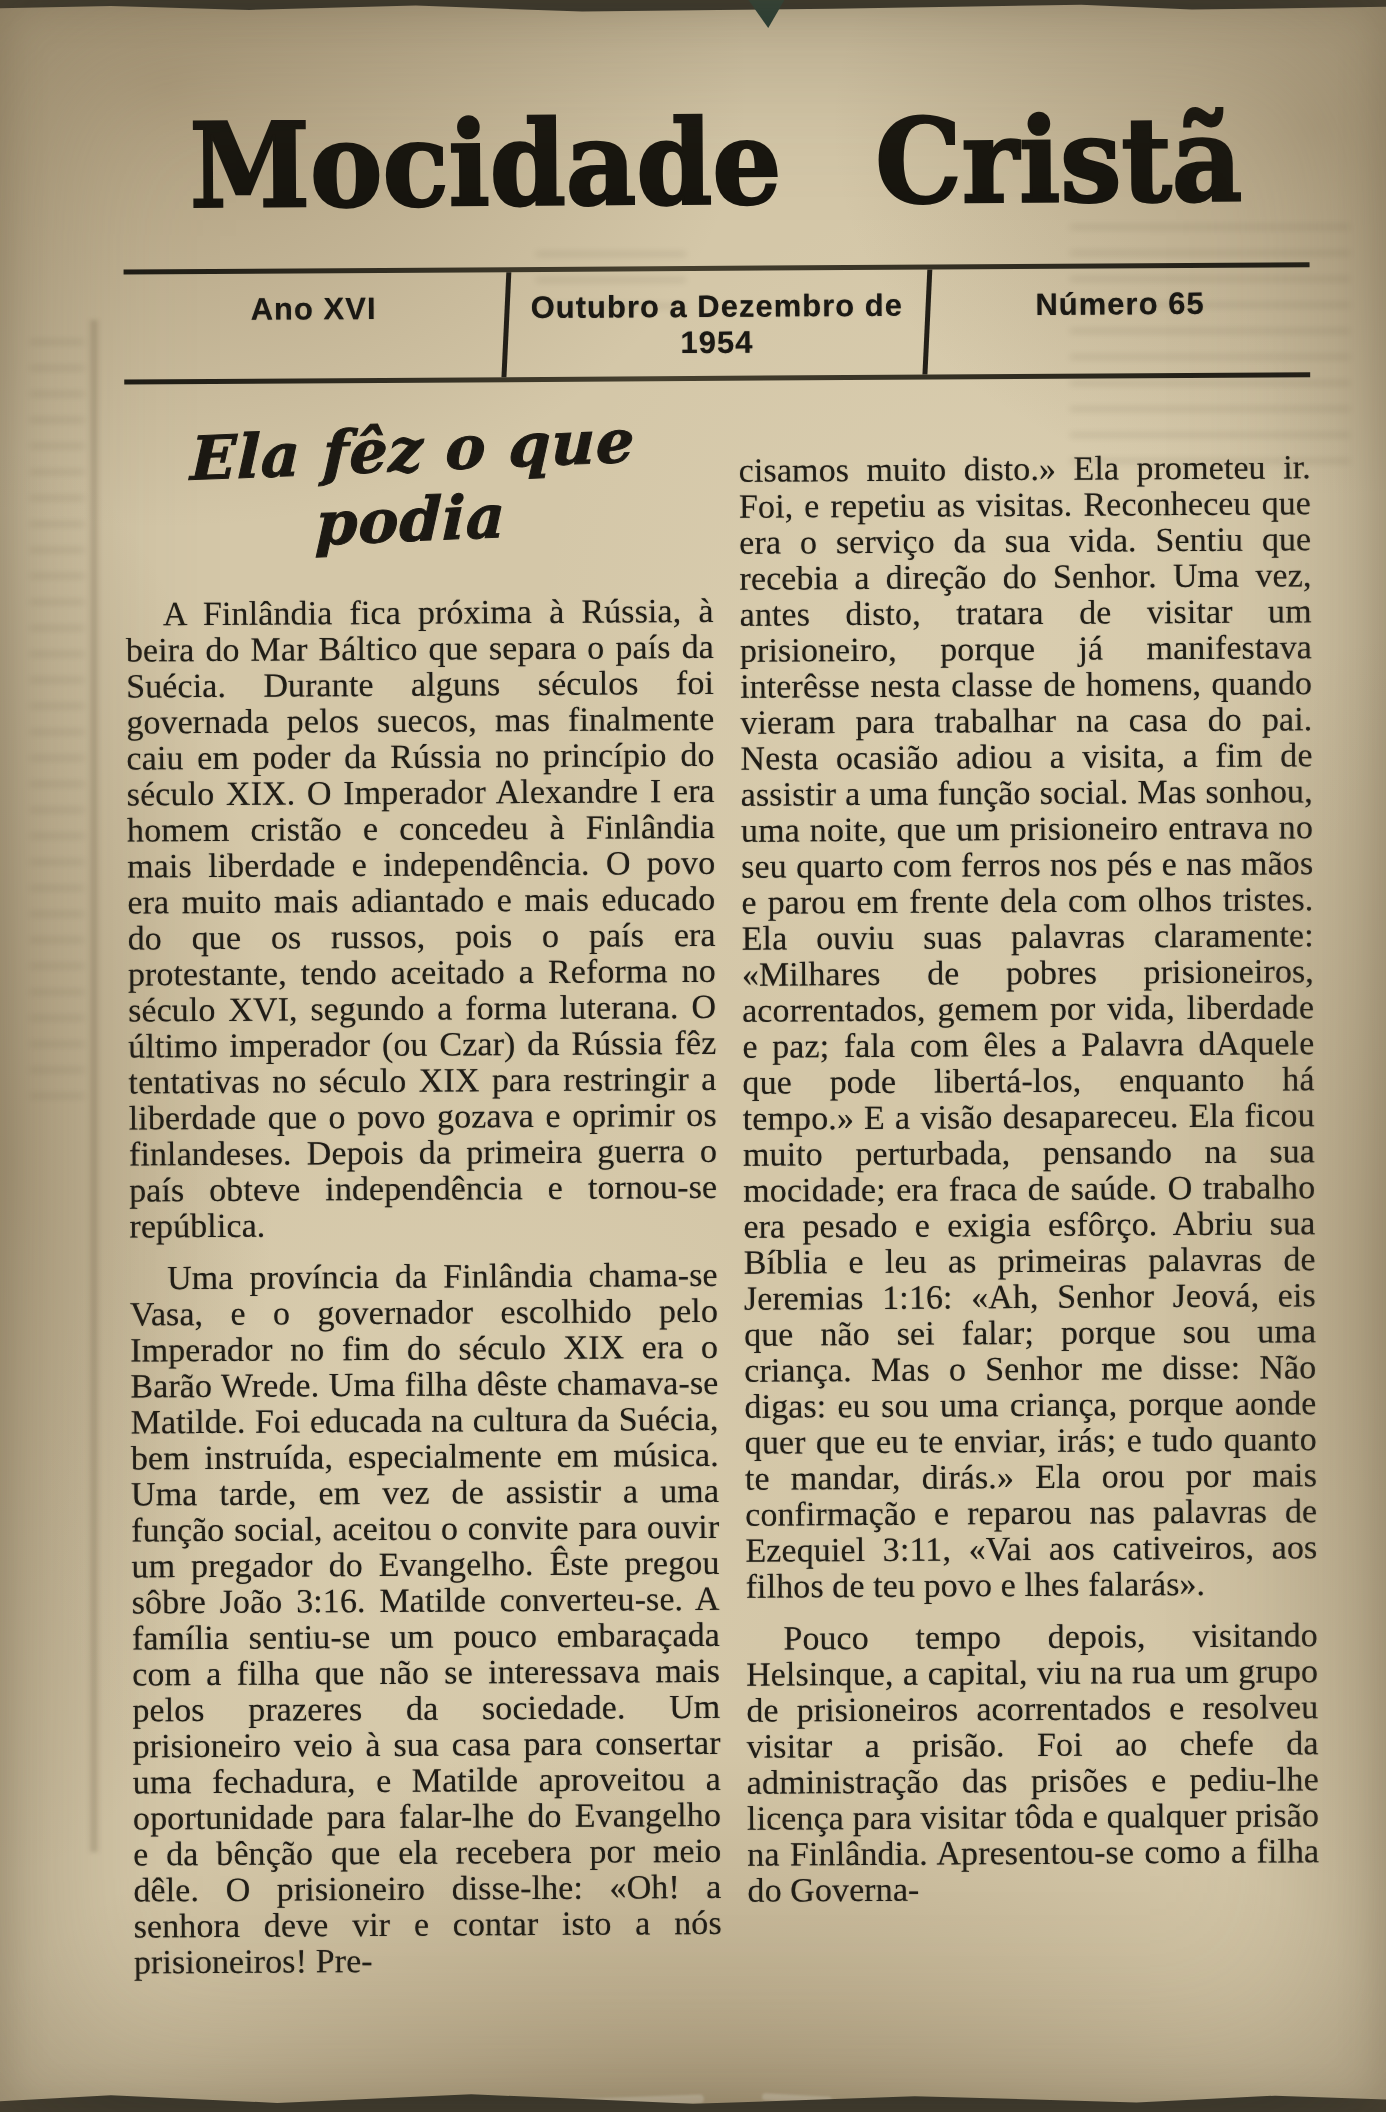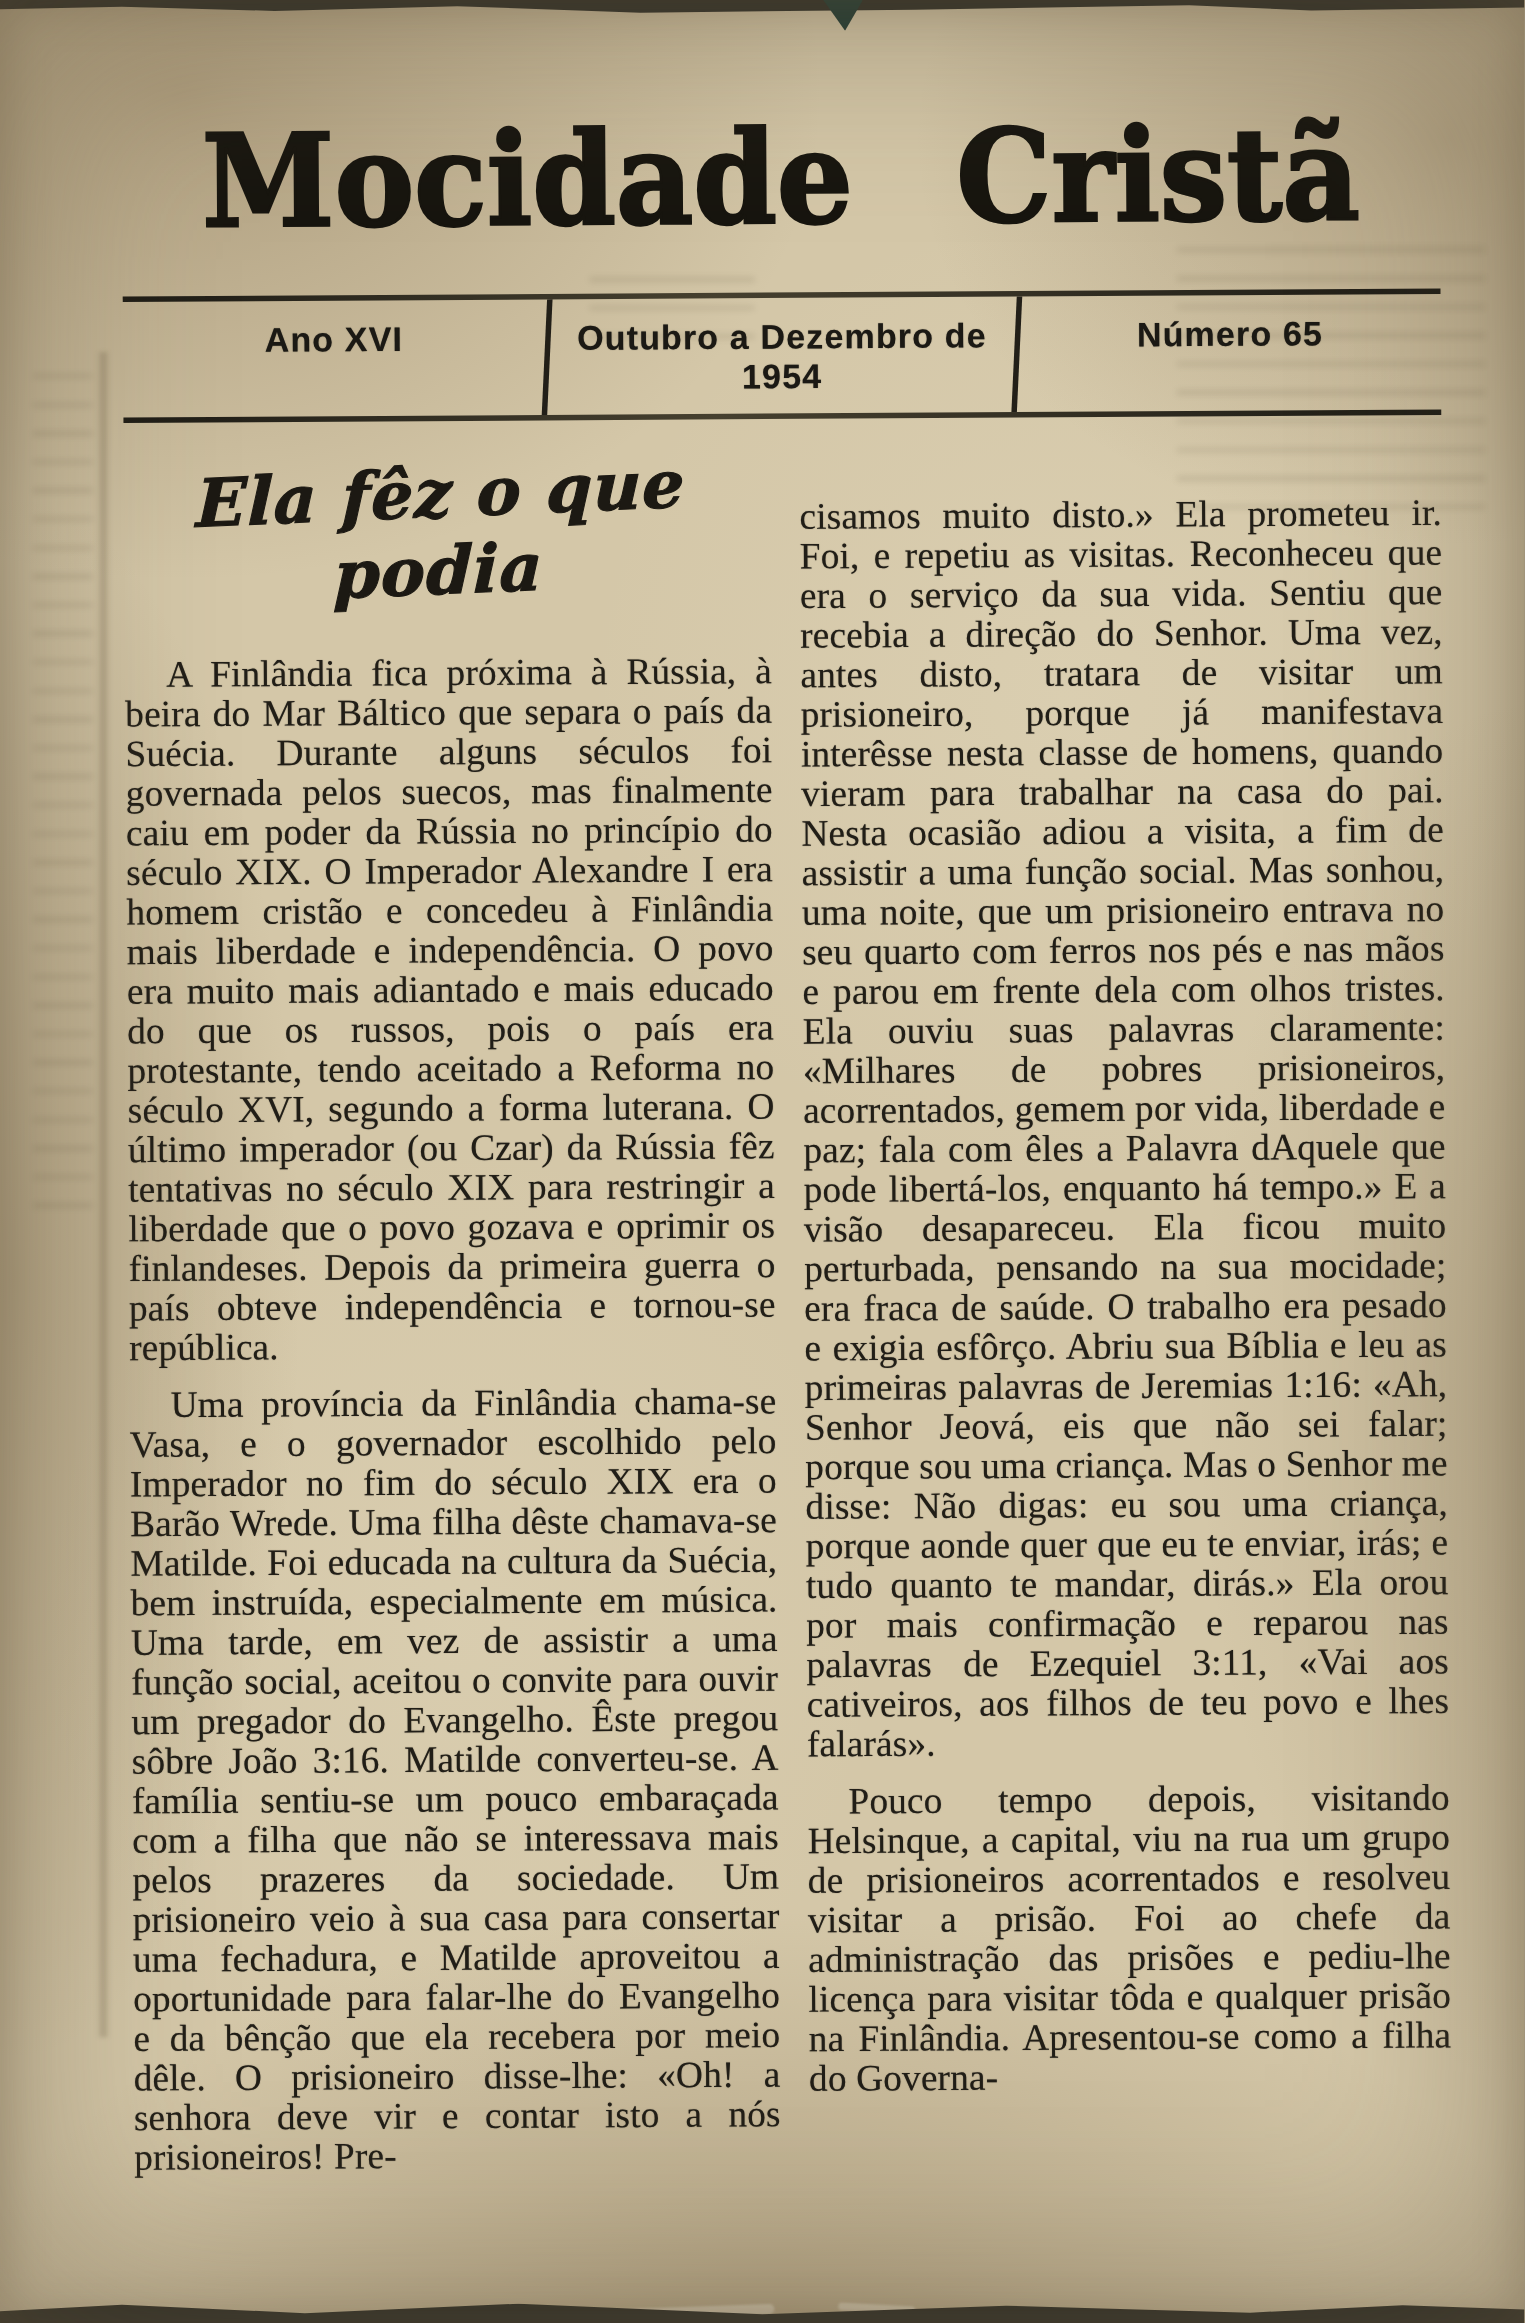--- a/index.html
+++ b/index.html
@@ -13,20 +13,21 @@
     position:relative;width:1386px;height:2112px;
     background-color:#d4c7a8;
     background-image:
       radial-gradient(ellipse 60% 30% at 12% 4%, rgba(125,104,72,.42), transparent 70%),
       radial-gradient(ellipse 50% 25% at 95% 6%, rgba(120,100,70,.36), transparent 70%),
       radial-gradient(ellipse 70% 25% at 50% 101%, rgba(122,102,70,.38), transparent 75%),
       radial-gradient(ellipse 25% 45% at 1% 55%, rgba(120,100,68,.30), transparent 75%),
       radial-gradient(ellipse 30% 40% at 101% 60%, rgba(126,106,74,.22), transparent 75%),
       radial-gradient(ellipse 45% 30% at 70% 30%, rgba(235,226,200,.26), transparent 70%),
       radial-gradient(ellipse 40% 30% at 30% 70%, rgba(233,224,198,.22), transparent 70%);
+    padding-left: 12px;
   }
   .page::after{
     content:"";position:absolute;inset:0;z-index:6;pointer-events:none;
     box-shadow:inset 0 0 170px 32px rgba(96,80,54,.40), inset 0 0 38px 8px rgba(96,80,54,.25);
   }
   .content{position:relative;z-index:2;padding:104px 72px 0 116px;transform:rotate(-0.35deg);}
 
   
   .masthead h1{
     font-family:"DejaVu Serif",serif;font-weight:bold;

